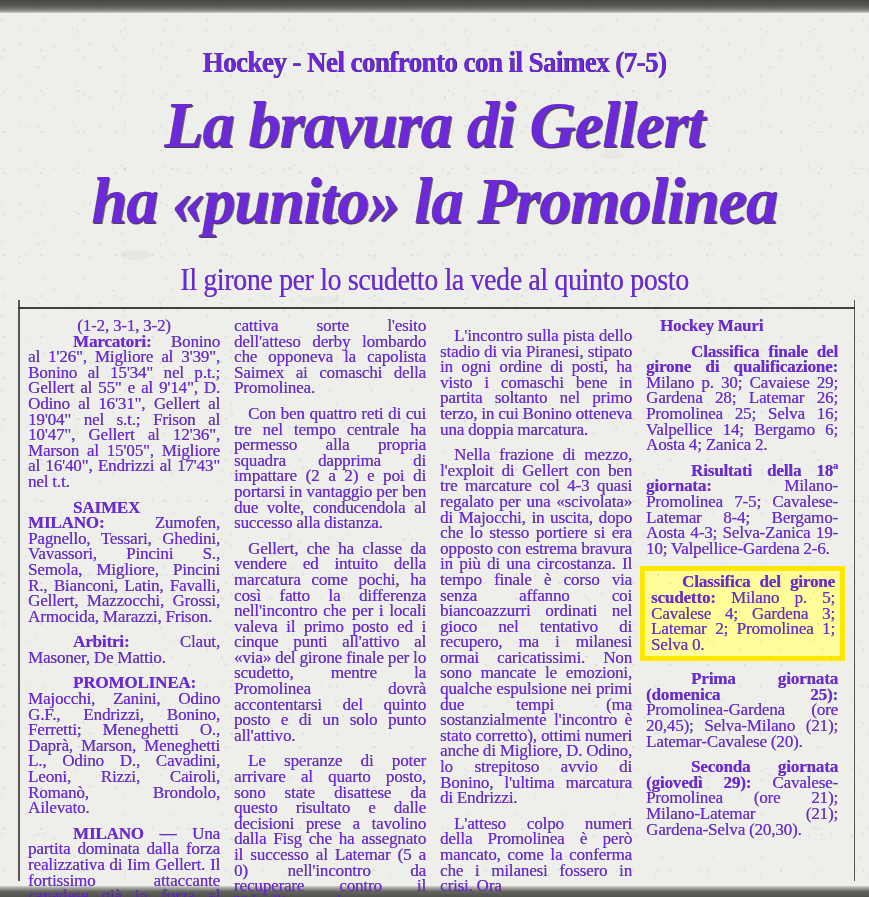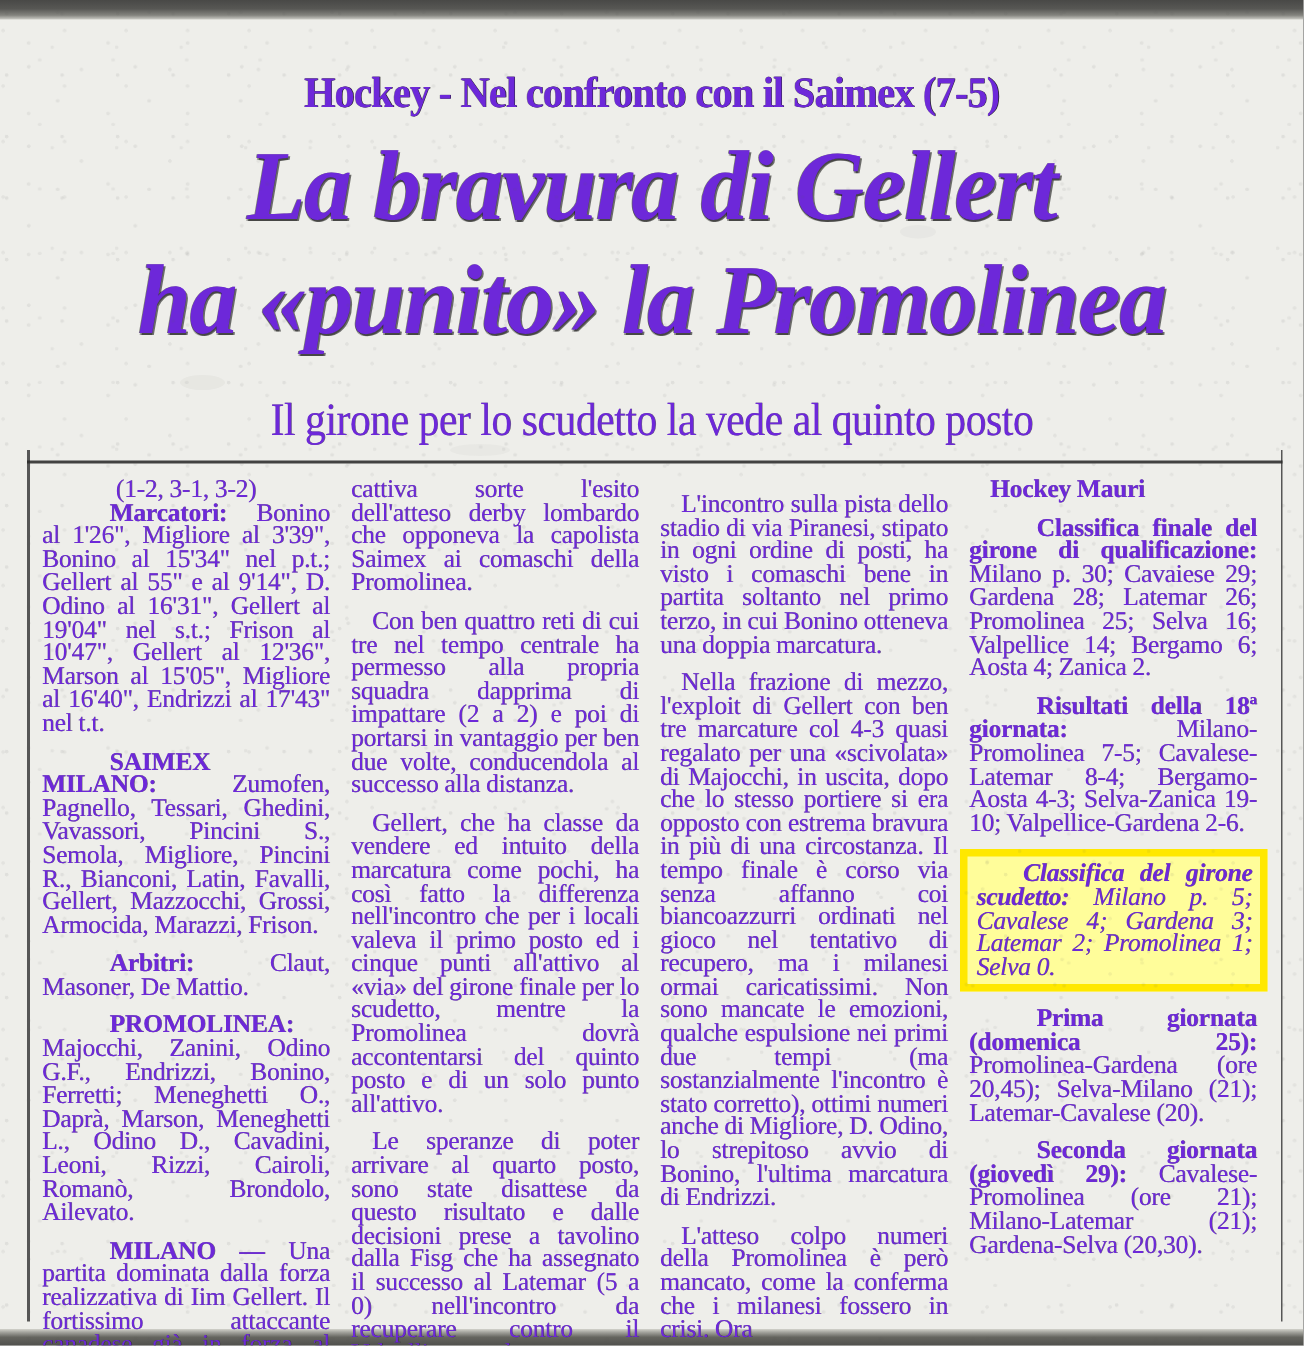--- a/index.html
+++ b/index.html
@@ -156,21 +156,21 @@
   
   .highlight-box {
     border: 5px solid #ffe800;
     background: #fffd9a;
     margin-top: 10px;
     margin-left: -6px;
     margin-right: -7px;
     padding: 3px 5px 4px 6px;
     box-sizing: border-box;
   }
-  .highlight-box p { text-indent: 0; margin: 0; font-style: italic; }
+  .highlight-box p { text-indent: 0; margin: 0; }
   .highlight-box p .lead { font-weight: 700; }
 
   
   .blotch {
     position: absolute;
     background: rgba(120,120,115,.28);
     border-radius: 50%;
     pointer-events: none;
   }
 </style>

